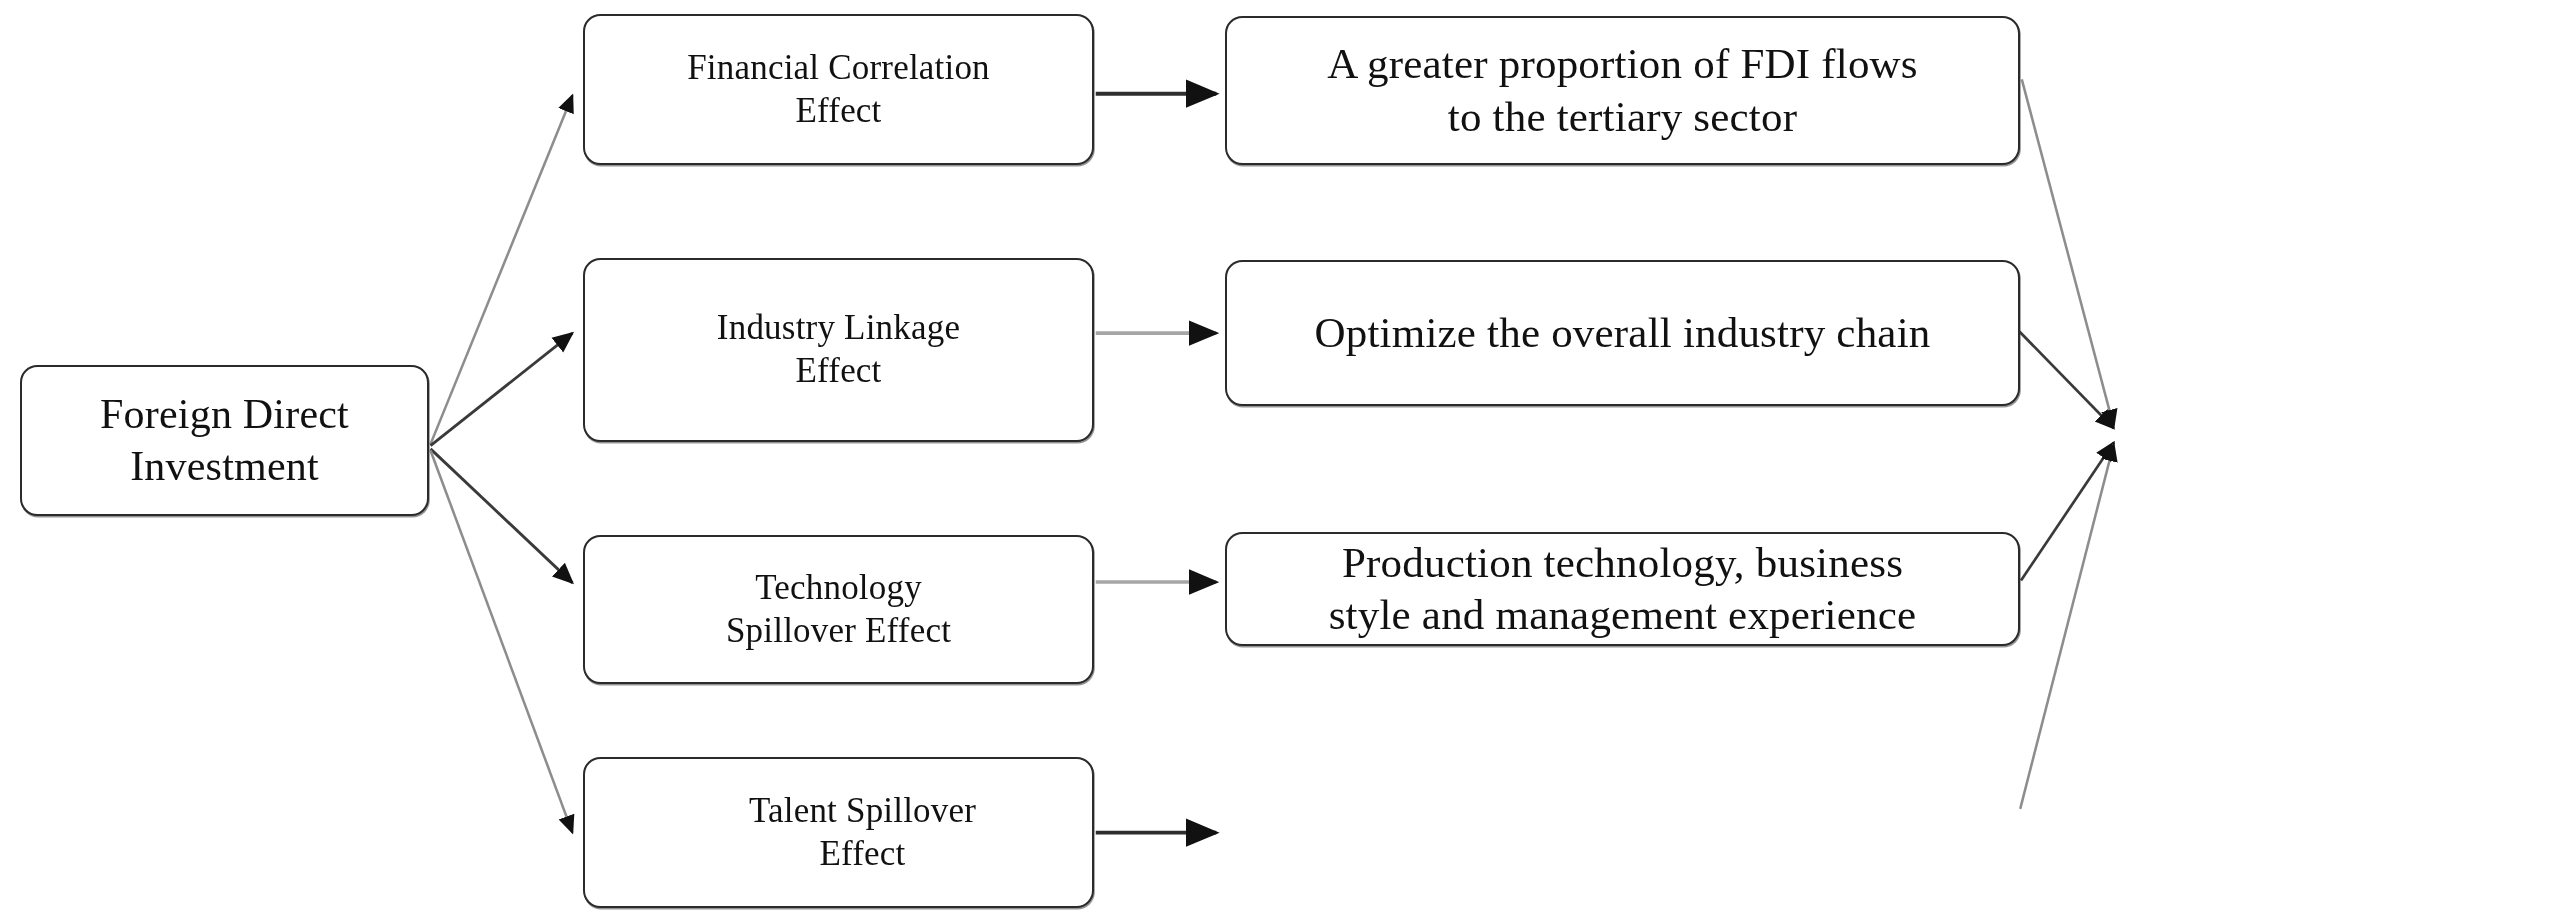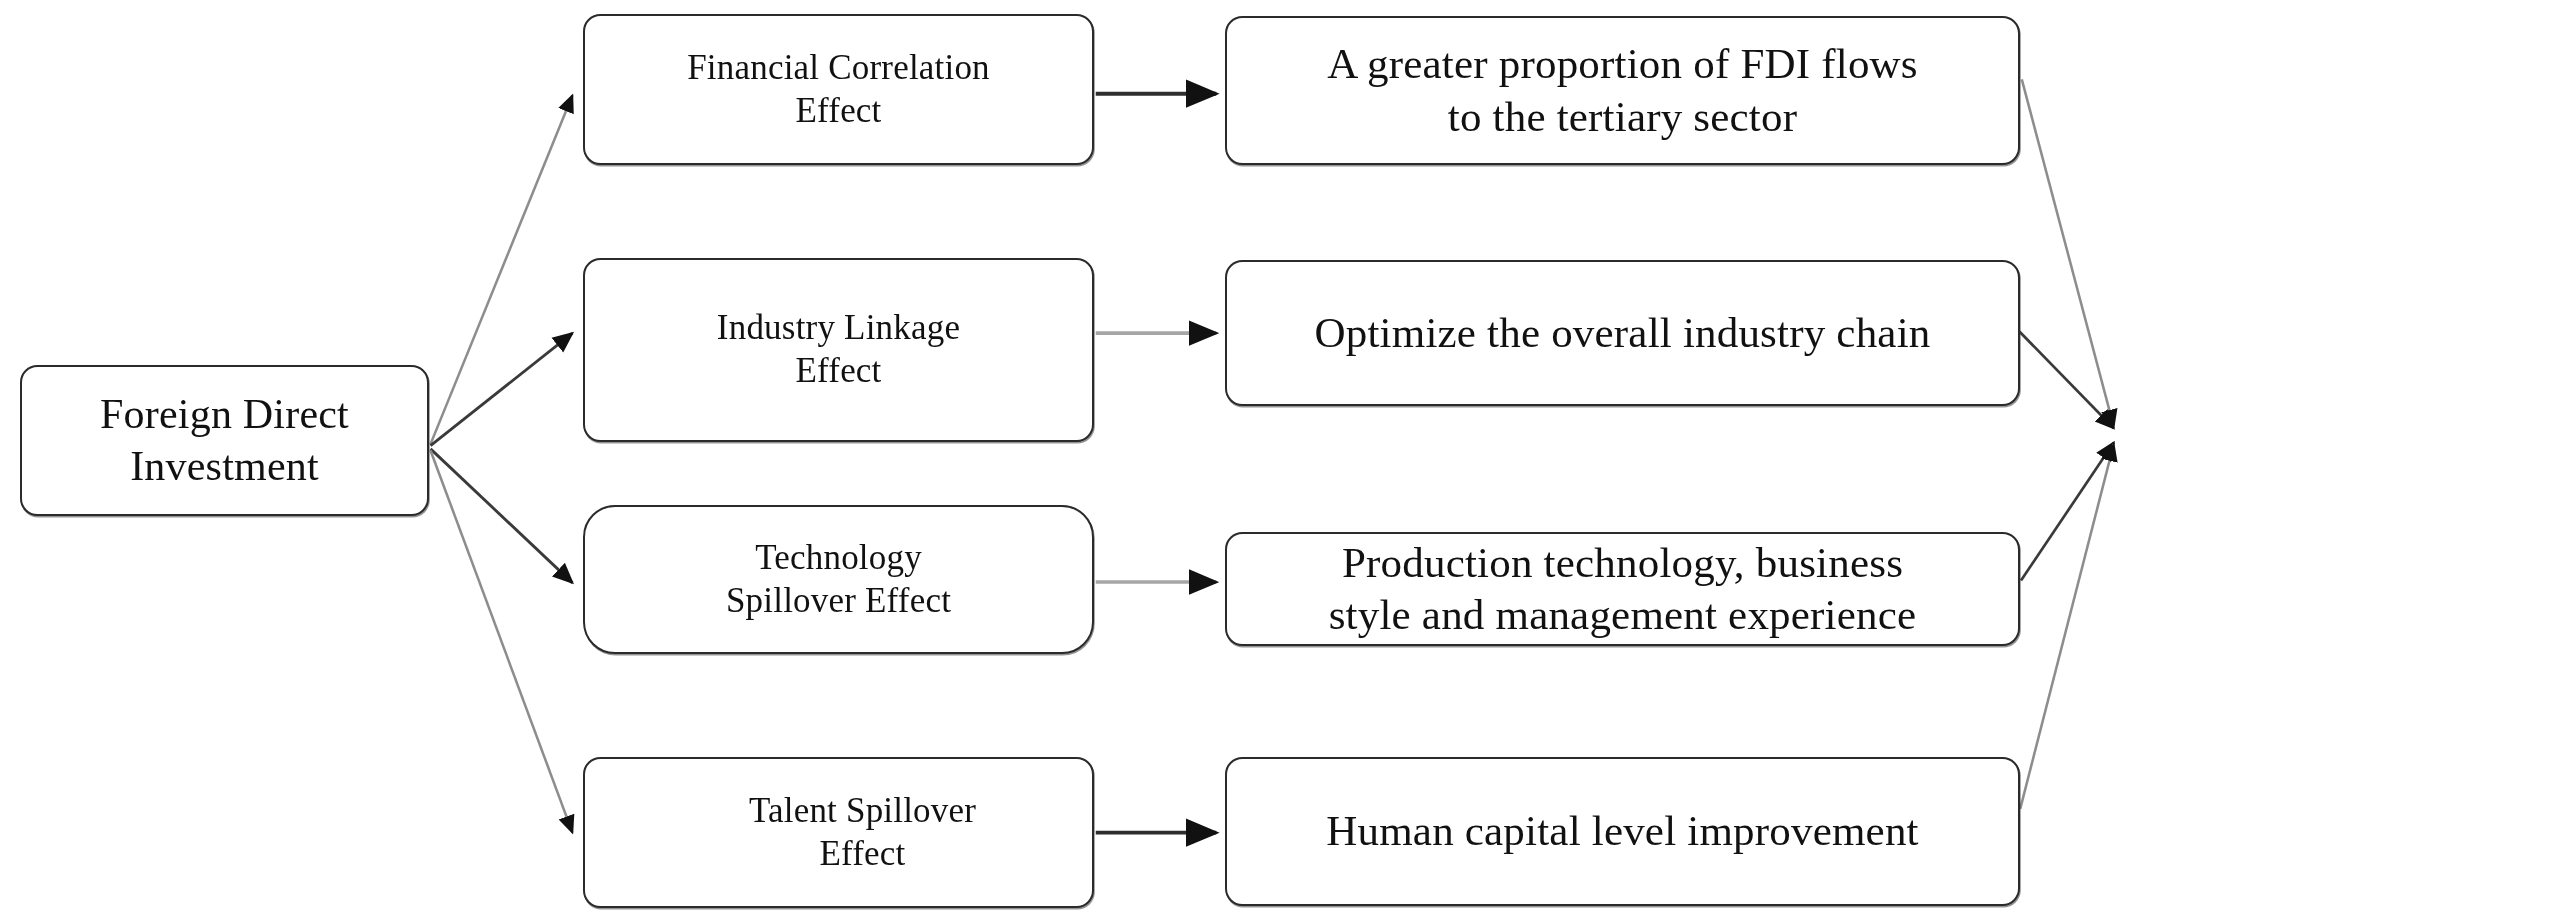--- a/index.html
+++ b/index.html
@@ -58,21 +58,21 @@
   }
 
   
   .node-effect {
     left: 583px;
     width: 511px;
     font-size: 35px;
   }
   #node-effect-1 { top: 14.3px;   height: 151px; }
   #node-effect-2 { top: 258px;  height: 184px; }
-  #node-effect-3 { top: 505px;  height: 149px; border-radius: 32px; }
+  #node-effect-3 { top: 535px;  height: 149px; }
   #node-effect-4 { top: 757px;  height: 151px; padding-left: 48px; }
 
   
   .node-outcome {
     left: 1225px;
     width: 795px;
     font-size: 43px;
     text-align: center;
   }
   #node-outcome-1 { top: 16px;   height: 149px; }
@@ -170,19 +170,16 @@
     <span class="node-label">A greater proportion of FDI flows
 to the tertiary sector</span>
   </div>
   <div class="node node-outcome" id="node-outcome-2">
     <span class="node-label">Optimize the overall industry chain</span>
   </div>
   <div class="node node-outcome" id="node-outcome-3">
     <span class="node-label">Production technology, business
 style and management experience</span>
   </div>
-  <div class="node node-outcome" id="node-outcome-4">
-    <span class="node-label">Human capital level improvement</span>
-  </div>
 
 
 </div>
 
 
 </body></html>

